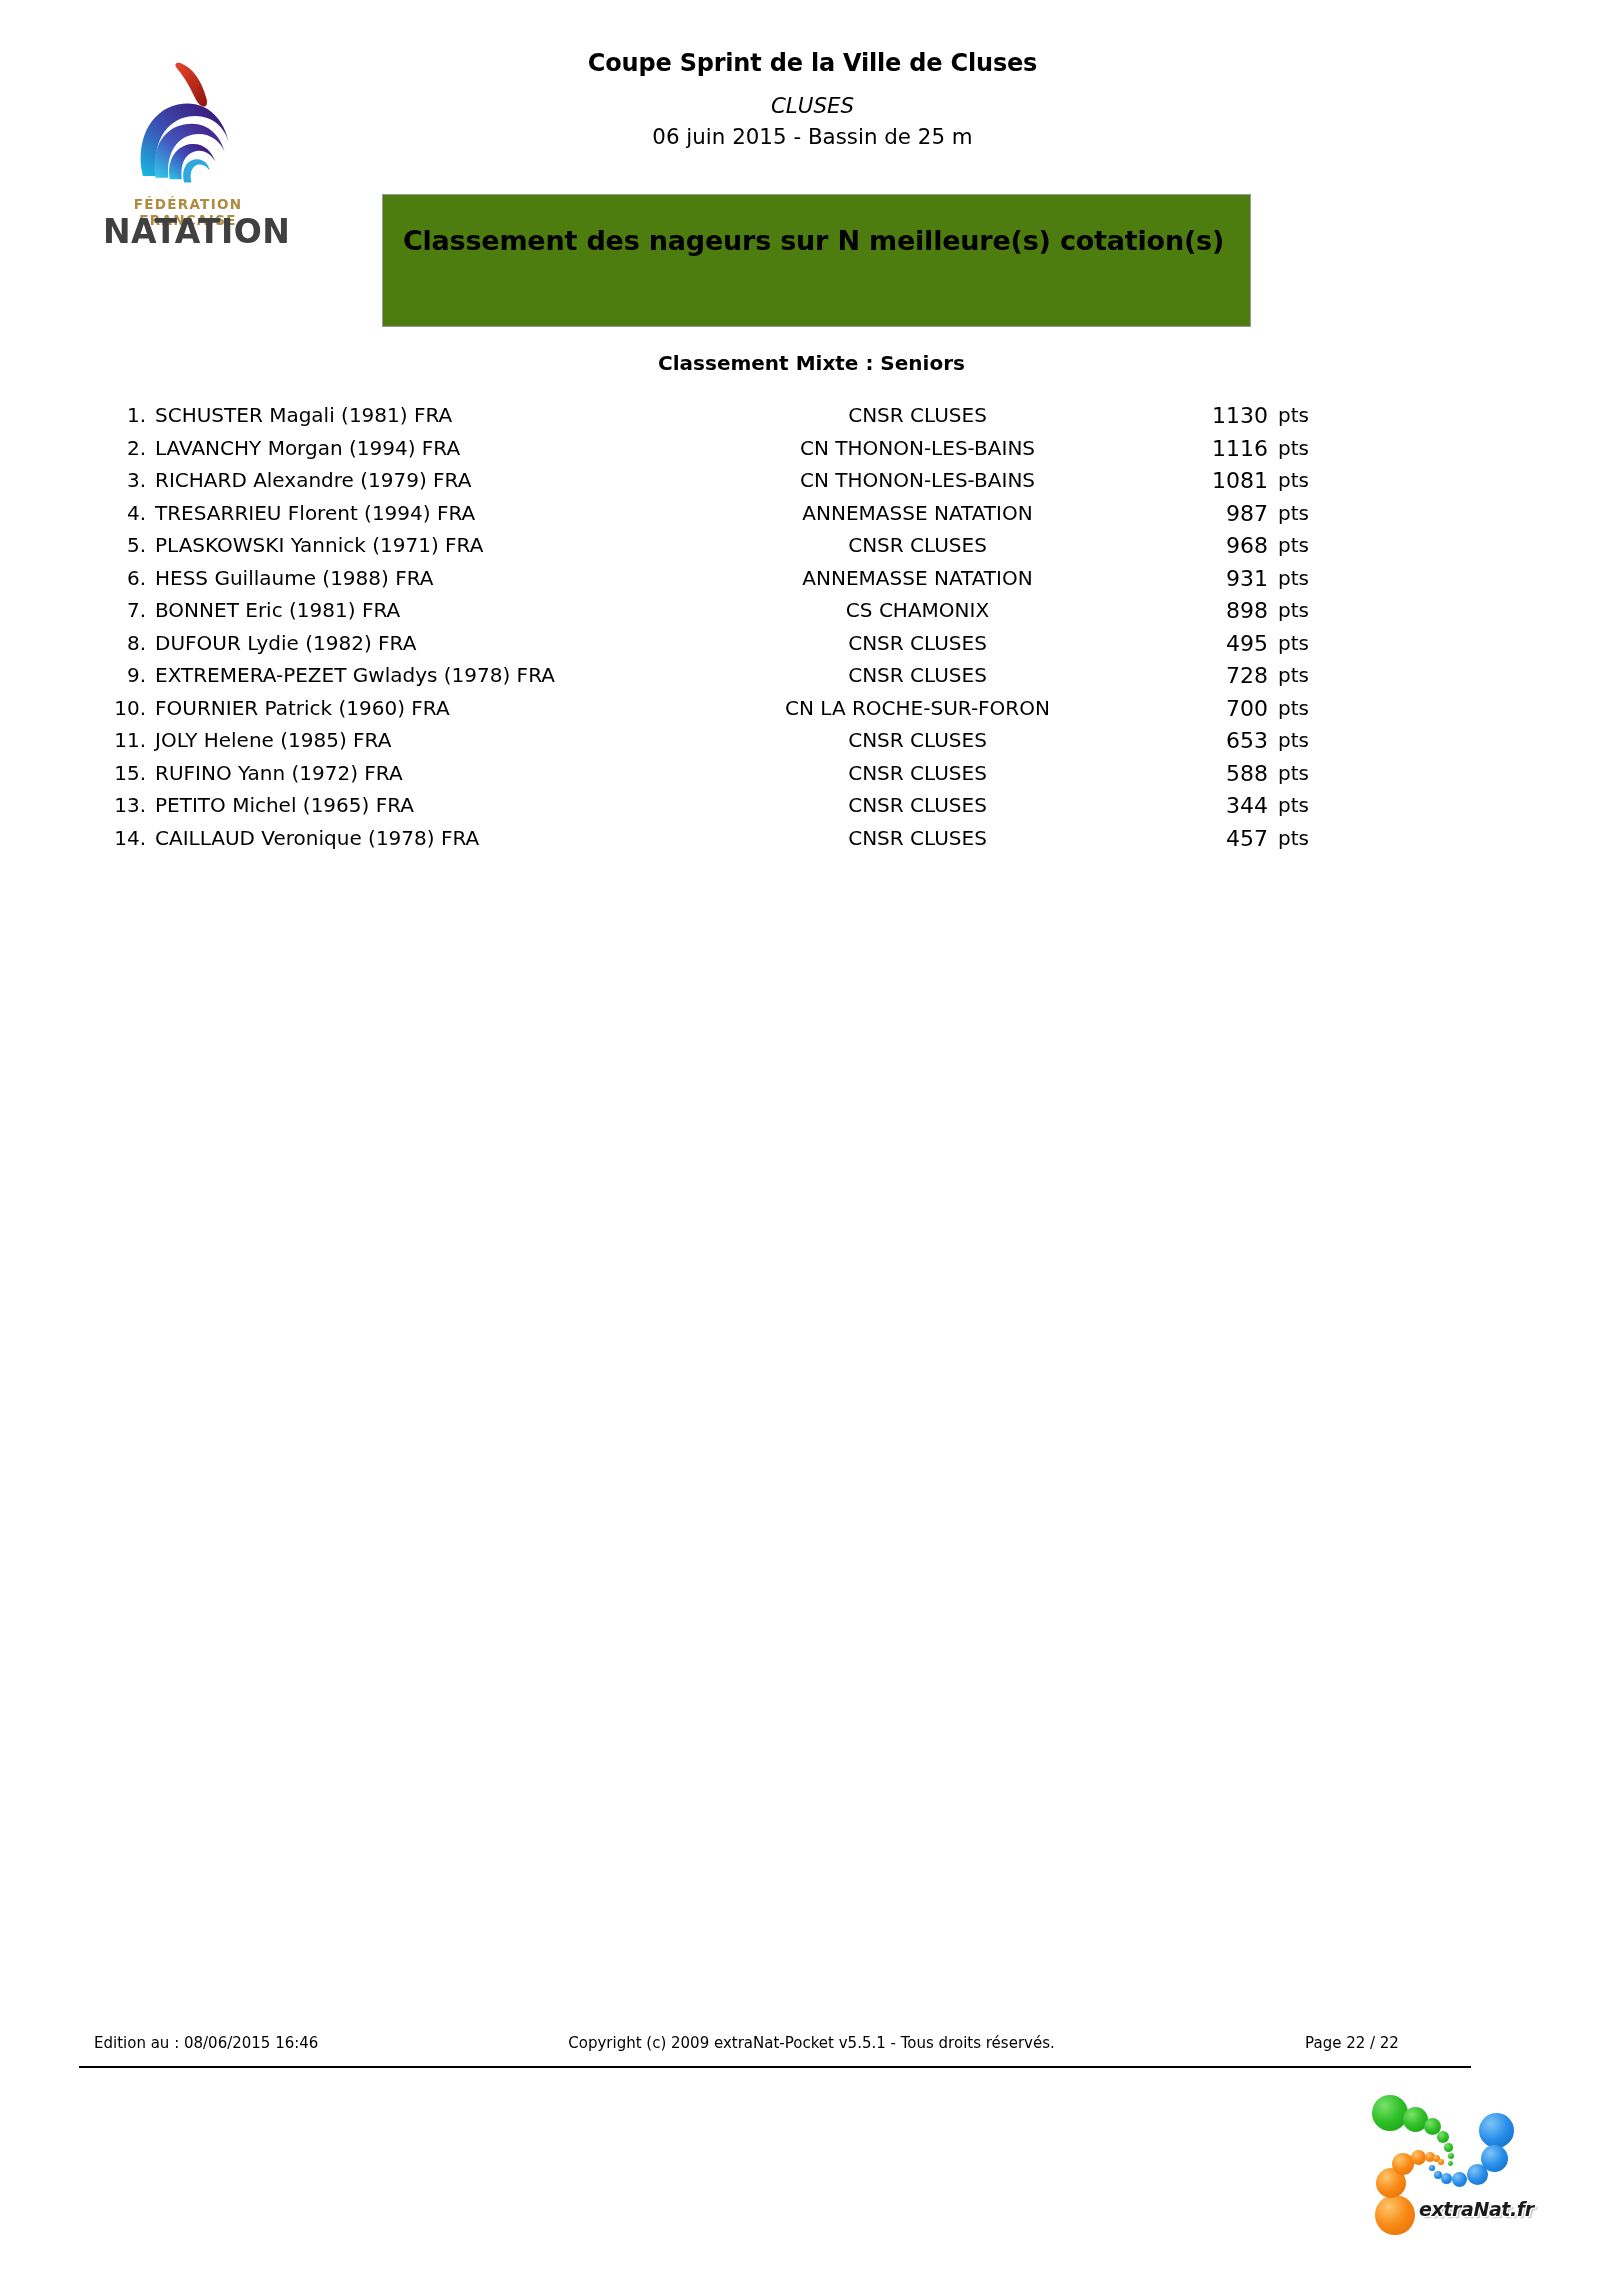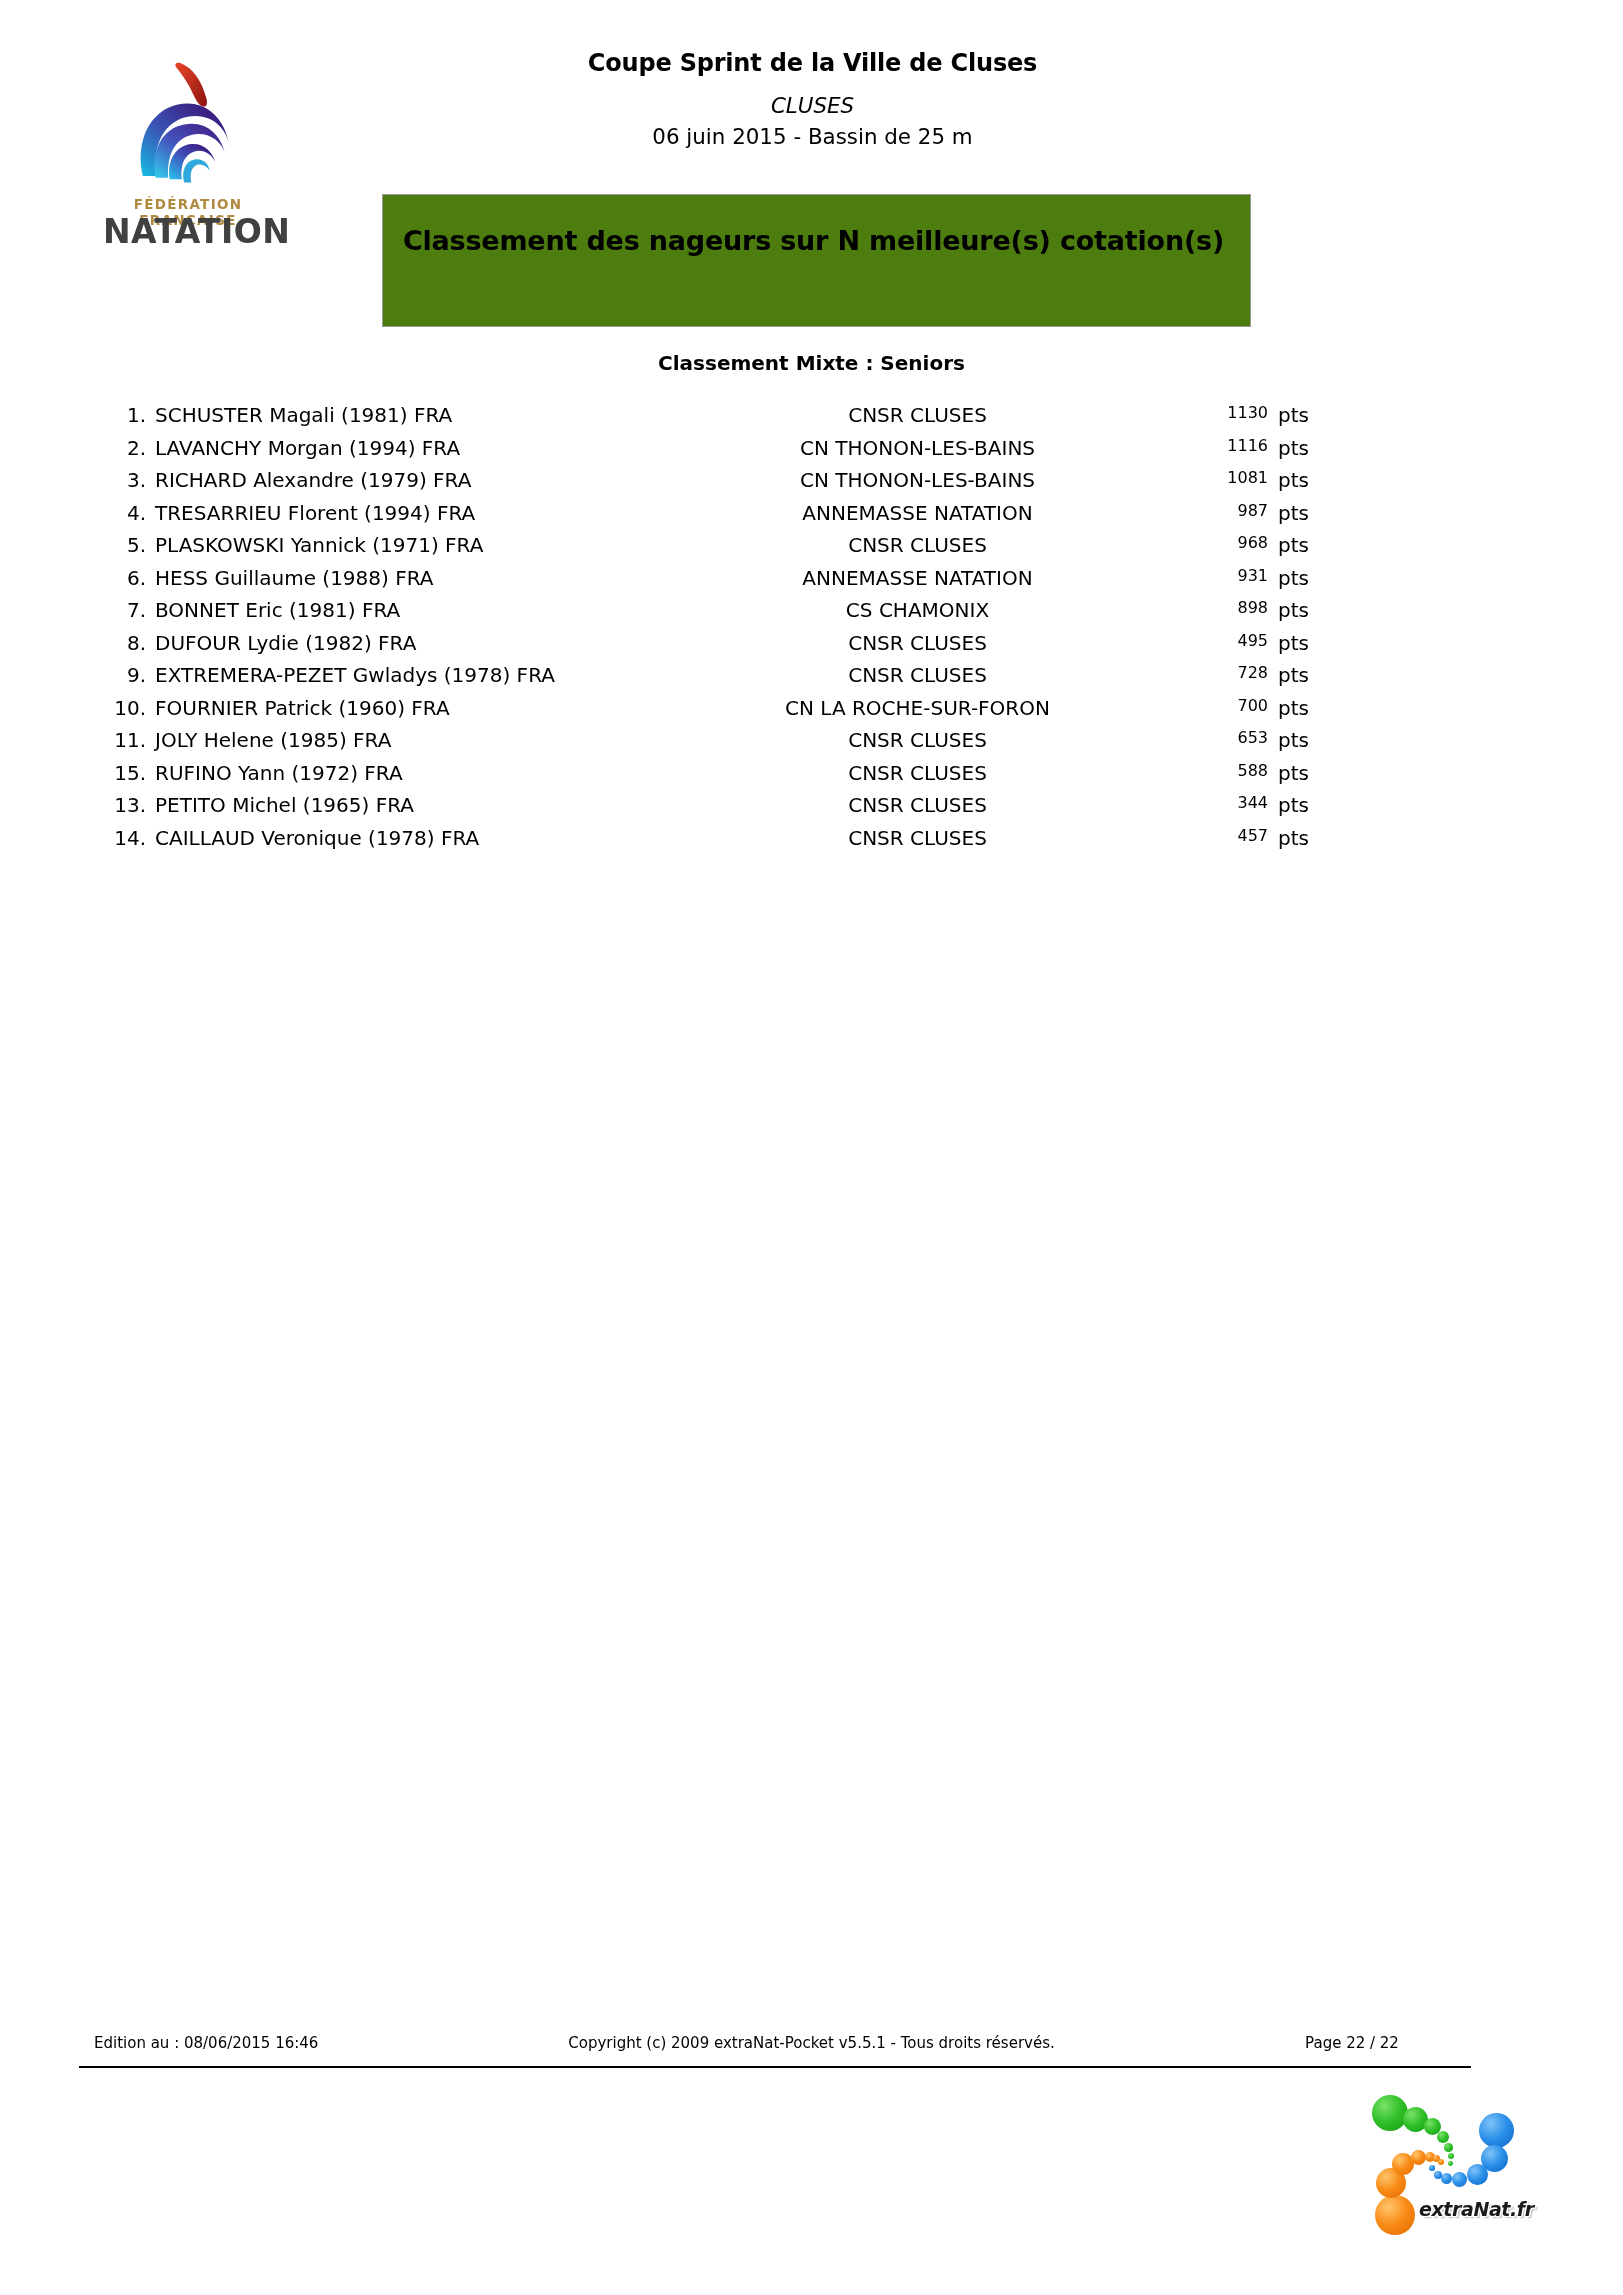--- a/index.html
+++ b/index.html
@@ -171,21 +171,21 @@
     width: 491px;
     text-align: center;
     font-size: 20px;
     white-space: nowrap;
   }
   .c-pts {
     position: absolute;
     left: 1141px;
     width: 127px;
     text-align: right;
-    font-size: 16px;
+    font-size: 22px;
     white-space: nowrap;
   }
   .c-ptsunit {
     position: absolute;
     left: 1278px;
     width: 63px;
     text-align: left;
     font-size: 20px;
     white-space: nowrap;
   }

